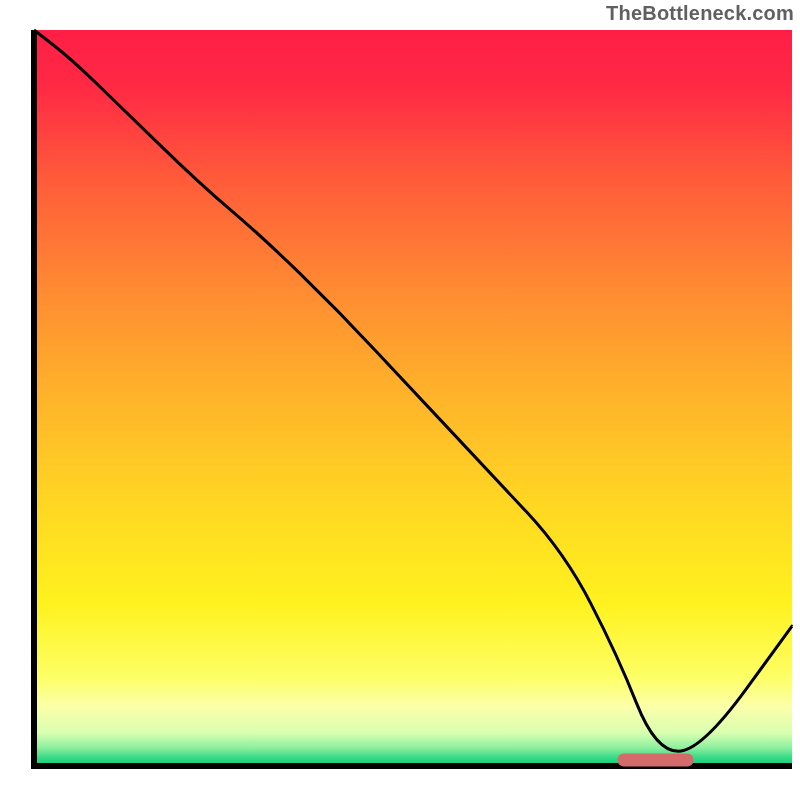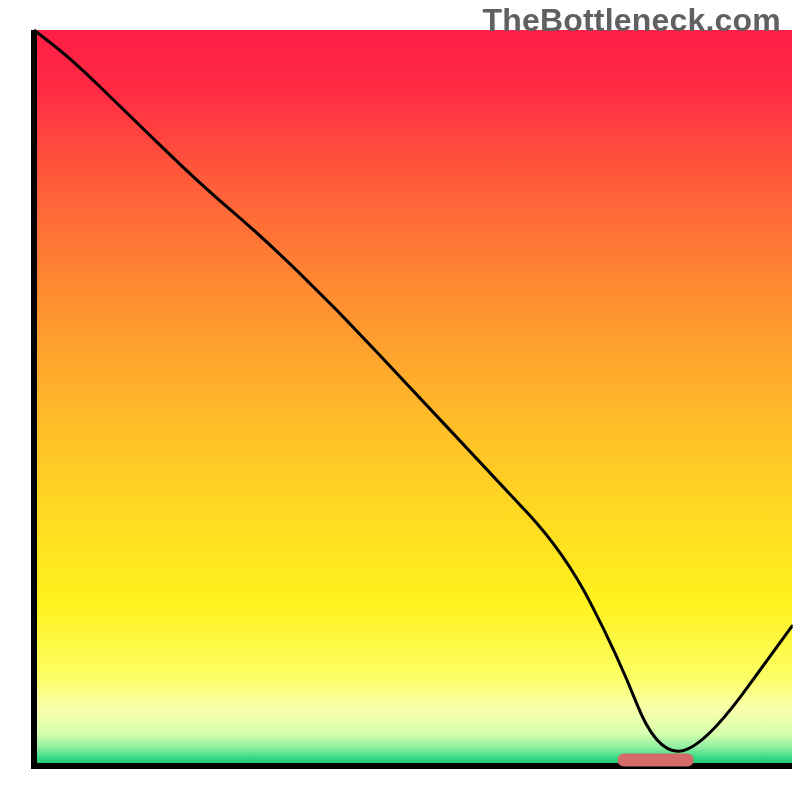--- a/index.html
+++ b/index.html
@@ -11,22 +11,22 @@
     font-family: Arial, Helvetica, sans-serif;
   }
   .container {
     position: relative;
     width: 800px;
     height: 800px;
   }
   .watermark {
     position: absolute;
     top: 2px;
-    right: 19px;
-    font-size: 32px;
+    right: 6px;
+    font-size: 20px;
     font-weight: 600;
     color: #606060;
     z-index: 10;
     letter-spacing: 0.2px;
   }
   svg {
     display: block;
   }
 </style>
 </head>

